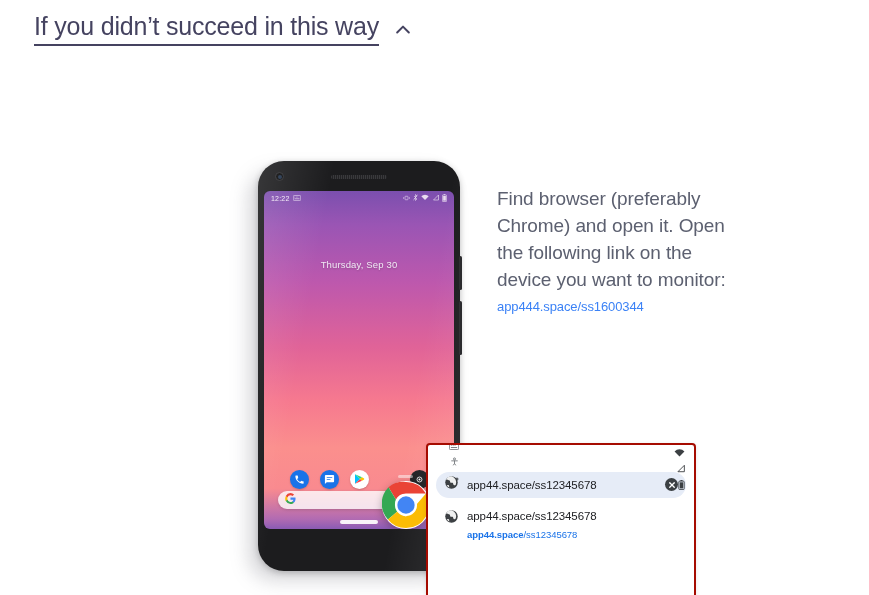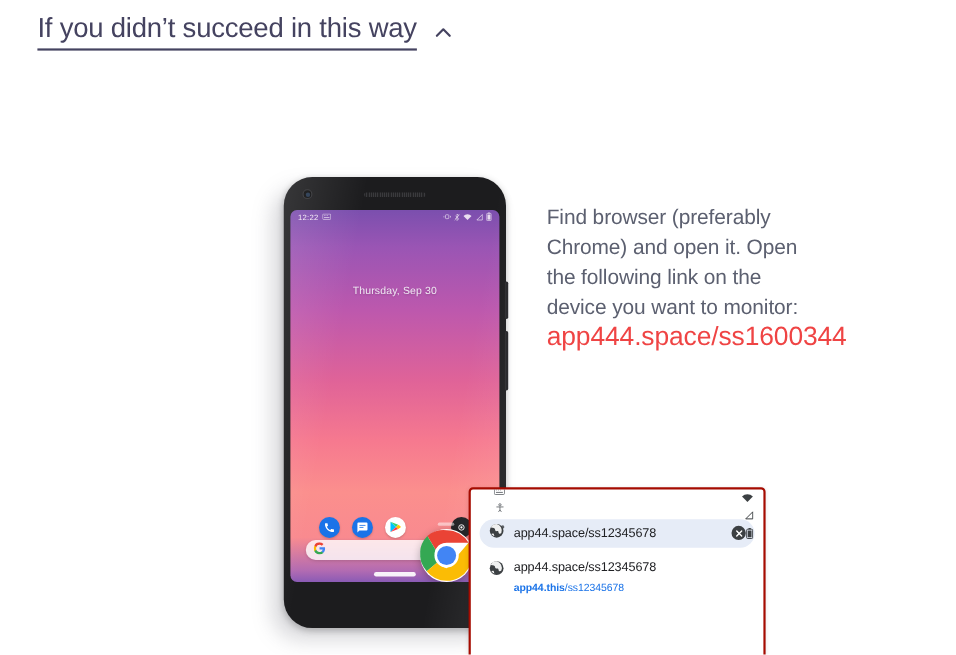--- a/index.html
+++ b/index.html
@@ -222,23 +222,23 @@
     position: absolute;
     left: 497px; top: 139px;
     width: 235px;
     color: #5c6070;
     font-size: 19px;
     line-height: 27px;
     letter-spacing: -0.1px;
   }
   .info-link {
     display: block;
-    color: #ef4444;
+    color: #3b82f6;
     text-decoration: none;
-    font-size: 24px;
+    font-size: 13px;
     line-height: 27px;
     white-space: nowrap;
     cursor: pointer;
   }
 
   
   .card {
     position: absolute;
     left: 426px; top: 397px;
     width: 270px;
@@ -536,18 +536,18 @@
     <div class="sugg-row">
       <span class="globe" style="margin-top:3px">
         <svg width="15" height="15" viewBox="0 0 24 24">
           <circle cx="12" cy="12" r="10" fill="#3c4043"></circle>
           <path d="M12 2a10 10 0 0 0-8.6 5c2.5 1.4 4 .6 5.6 1.9 1.1.9.3 2.6 1.6 3.4 1.2.8 2.6-.6 3.6.5.9 1 .2 2.3 1.4 3.2 1 .7 2.2.2 3.2-.6A10 10 0 0 0 12 2z" fill="#ffffff" opacity="0.92"></path>
           <path d="M4.2 16.6c1.2-.8 2.6-1.1 3.4-.3.9.9.2 2.2 1.1 3.1.5.5 1.2.7 1.9.7A10 10 0 0 1 4.2 16.6z" fill="#ffffff" opacity="0.92"></path>
         </svg>
       </span>
       <span>
         <span class="sugg-main">app44.space/ss12345678</span><br>
-        <span class="sugg-sub"><b>app44.this</b><span>/ss12345678</span></span>
+        <span class="sugg-sub"><b>app44.space</b><span>/ss12345678</span></span>
       </span>
     </div>
 
   </div>
 </div>
 
 </body></html>

